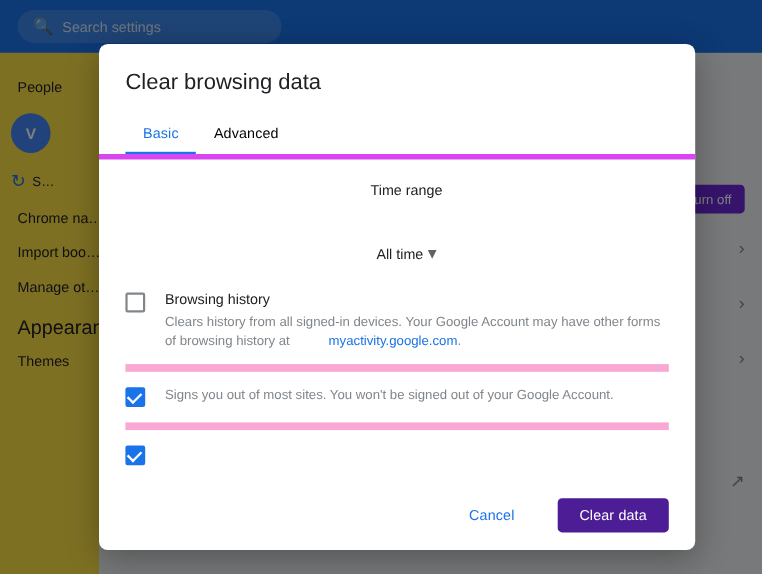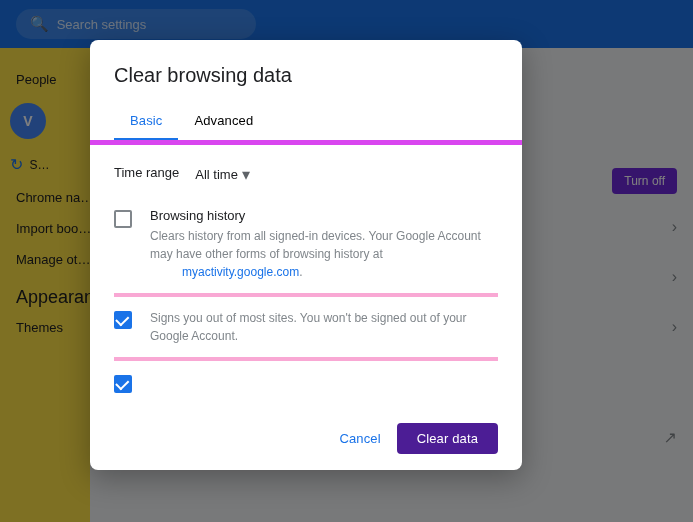--- a/index.html
+++ b/index.html
@@ -90,21 +90,21 @@
       top: 0; left: 0; right: 0; bottom: 0;
       background: rgba(0,0,0,0.5);
       z-index: 10;
     }
 
     
     .dialog {
       position: absolute;
       top: 40px;
       left: 90px;
-      width: 432px;
+      width: 542px;
       background: #fff;
       border-radius: 8px;
       box-shadow: 0 8px 30px rgba(0,0,0,0.3);
       z-index: 20;
       overflow: hidden;
     }
     .dialog-title {
       font-size: 20px;
       color: #202124;
       font-weight: 400;
@@ -127,51 +127,53 @@
       letter-spacing: 0.01em;
     }
     .tab.active {
       color: #1a73e8;
       border-bottom: 2px solid #1a73e8;
     }
 
     
     .time-range-row {
       display: flex;
-      align-items: flex-start;
-      padding: 20px 24px 12px 24px;
+      align-items: center;
+      padding: 20px 24px 12px 41px;
       gap: 16px;
+      flex-direction: column;
     }
     .time-range-label {
       font-size: 13px;
       color: #202124;
     }
     .time-range-select {
       display: flex;
       align-items: center;
       gap: 4px;
       font-size: 13px;
       color: #202124;
       cursor: pointer;
+      margin-top: 24px;
     }
     .dropdown-arrow {
       color: #5f6368;
       font-size: 16px;
     }
 
     
     .checkbox-items {
       padding: 0 24px;
     }
     .checkbox-item {
       display: flex;
       align-items: flex-start;
       padding: 12px 0;
       gap: 16px;
-      border-bottom: 4px solid #f9a8d4;
+      border-bottom: 7px solid #f9a8d4;
     }
     .checkbox-item:last-child {
       border-bottom: none;
     }
     .checkbox-wrap {
       width: 20px;
       height: 20px;
       margin-top: 2px;
       flex-shrink: 0;
     }
@@ -216,21 +218,21 @@
       text-decoration: none;
       margin-left: 32px;
     }
 
     
     .dialog-footer {
       display: flex;
       justify-content: flex-end;
       align-items: center;
       padding: 16px 24px;
-      gap: 0;
+      gap: 23px;
     }
     .btn-cancel {
       background: transparent;
       border: none;
       color: #1a73e8;
       font-size: 13px;
       font-weight: 500;
       padding: 8px 16px;
       border-radius: 4px;
       cursor: pointer;

